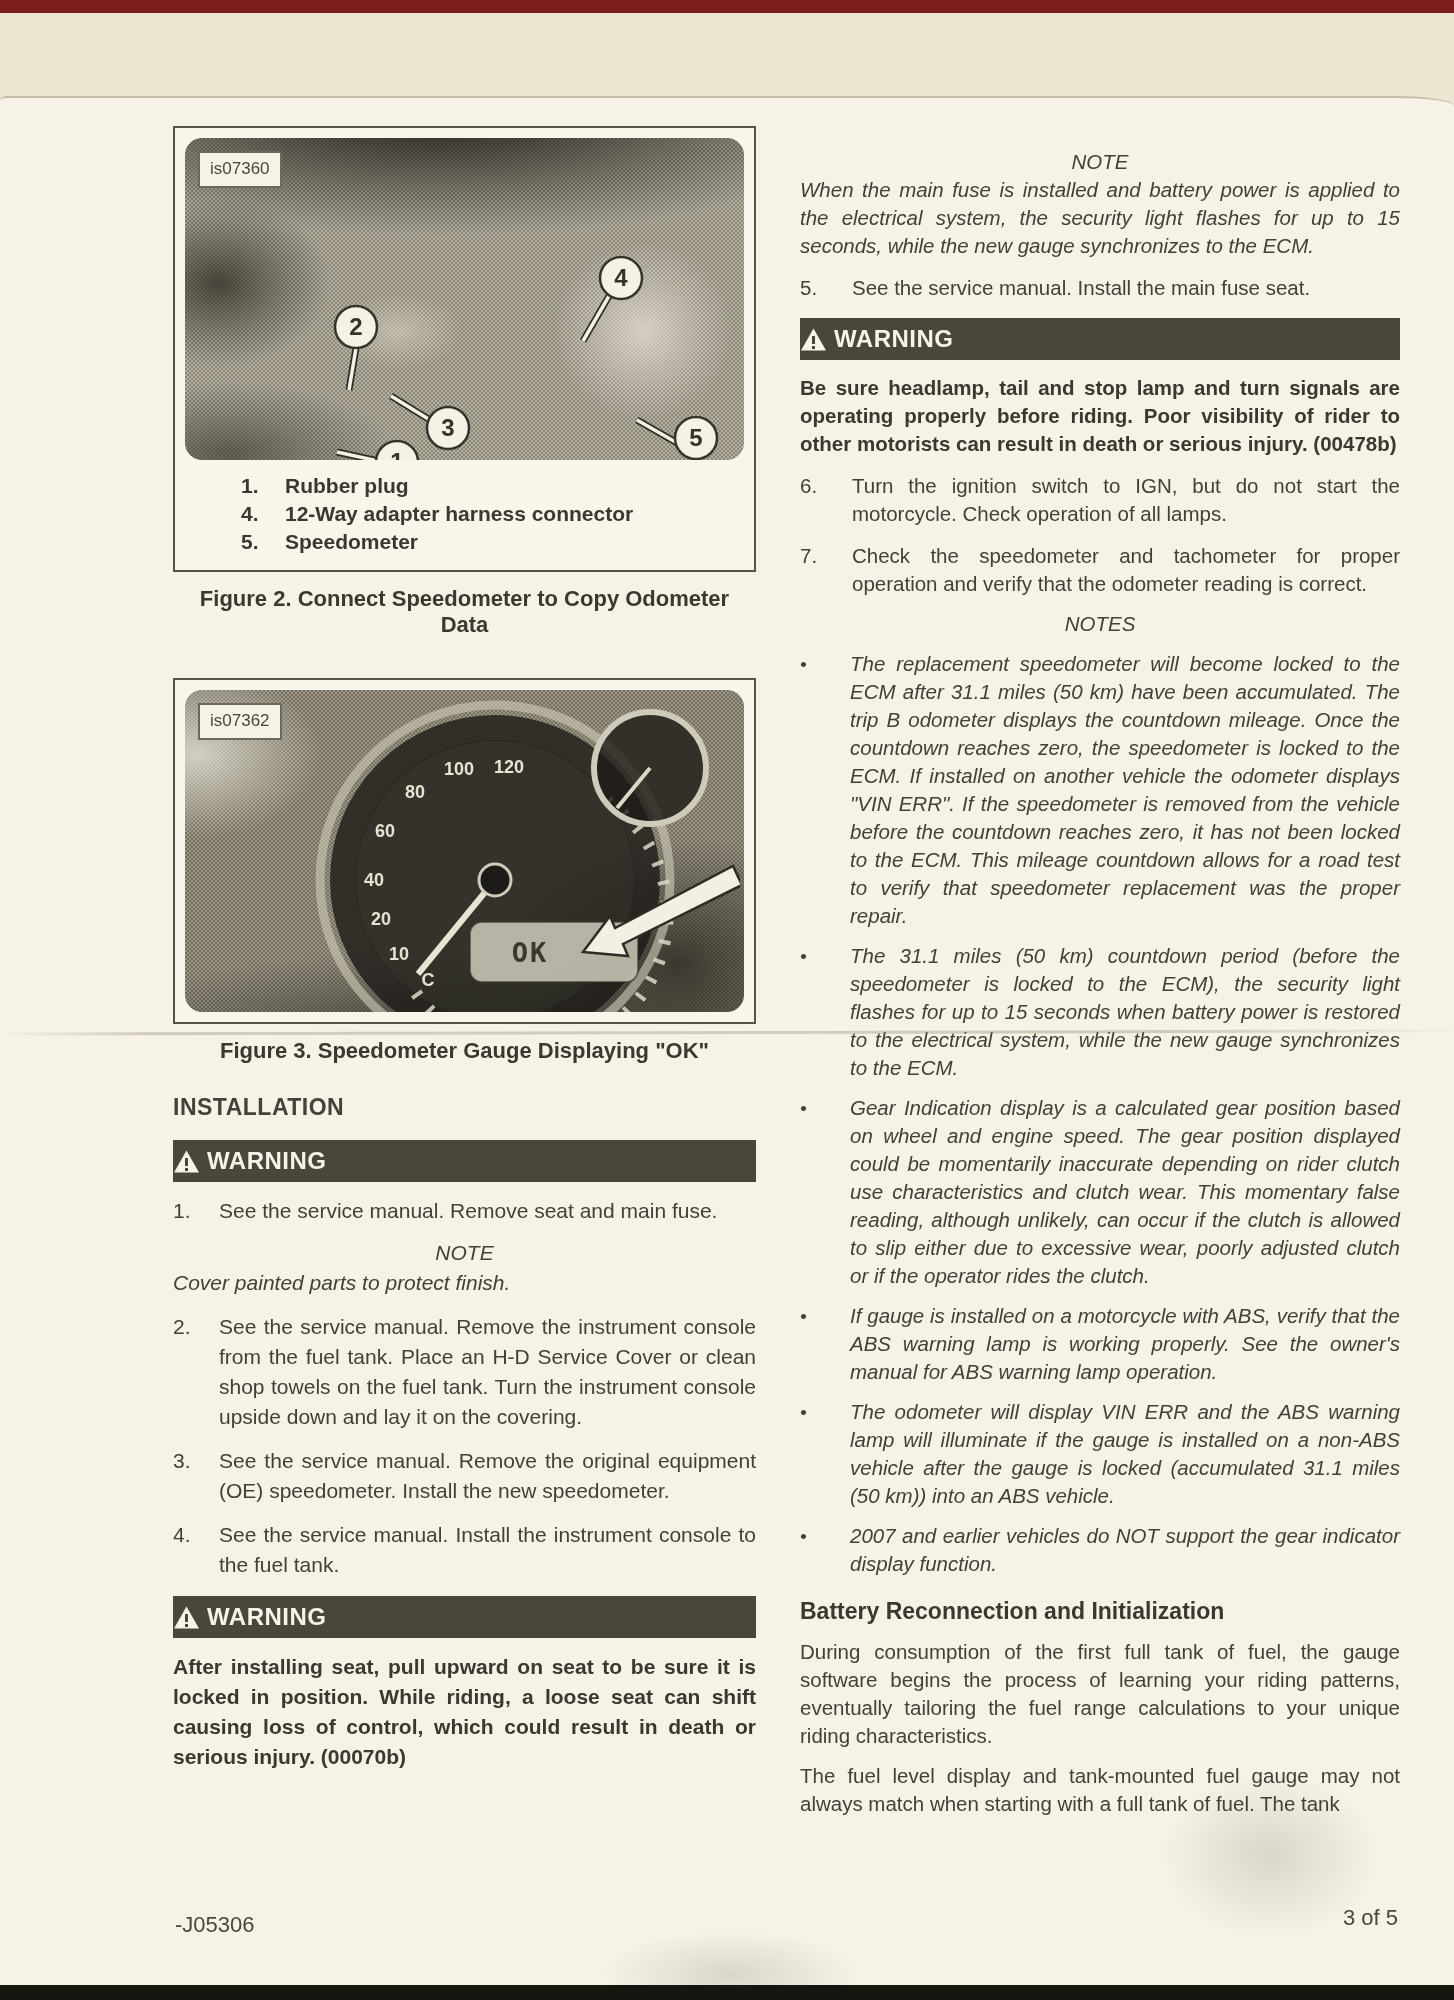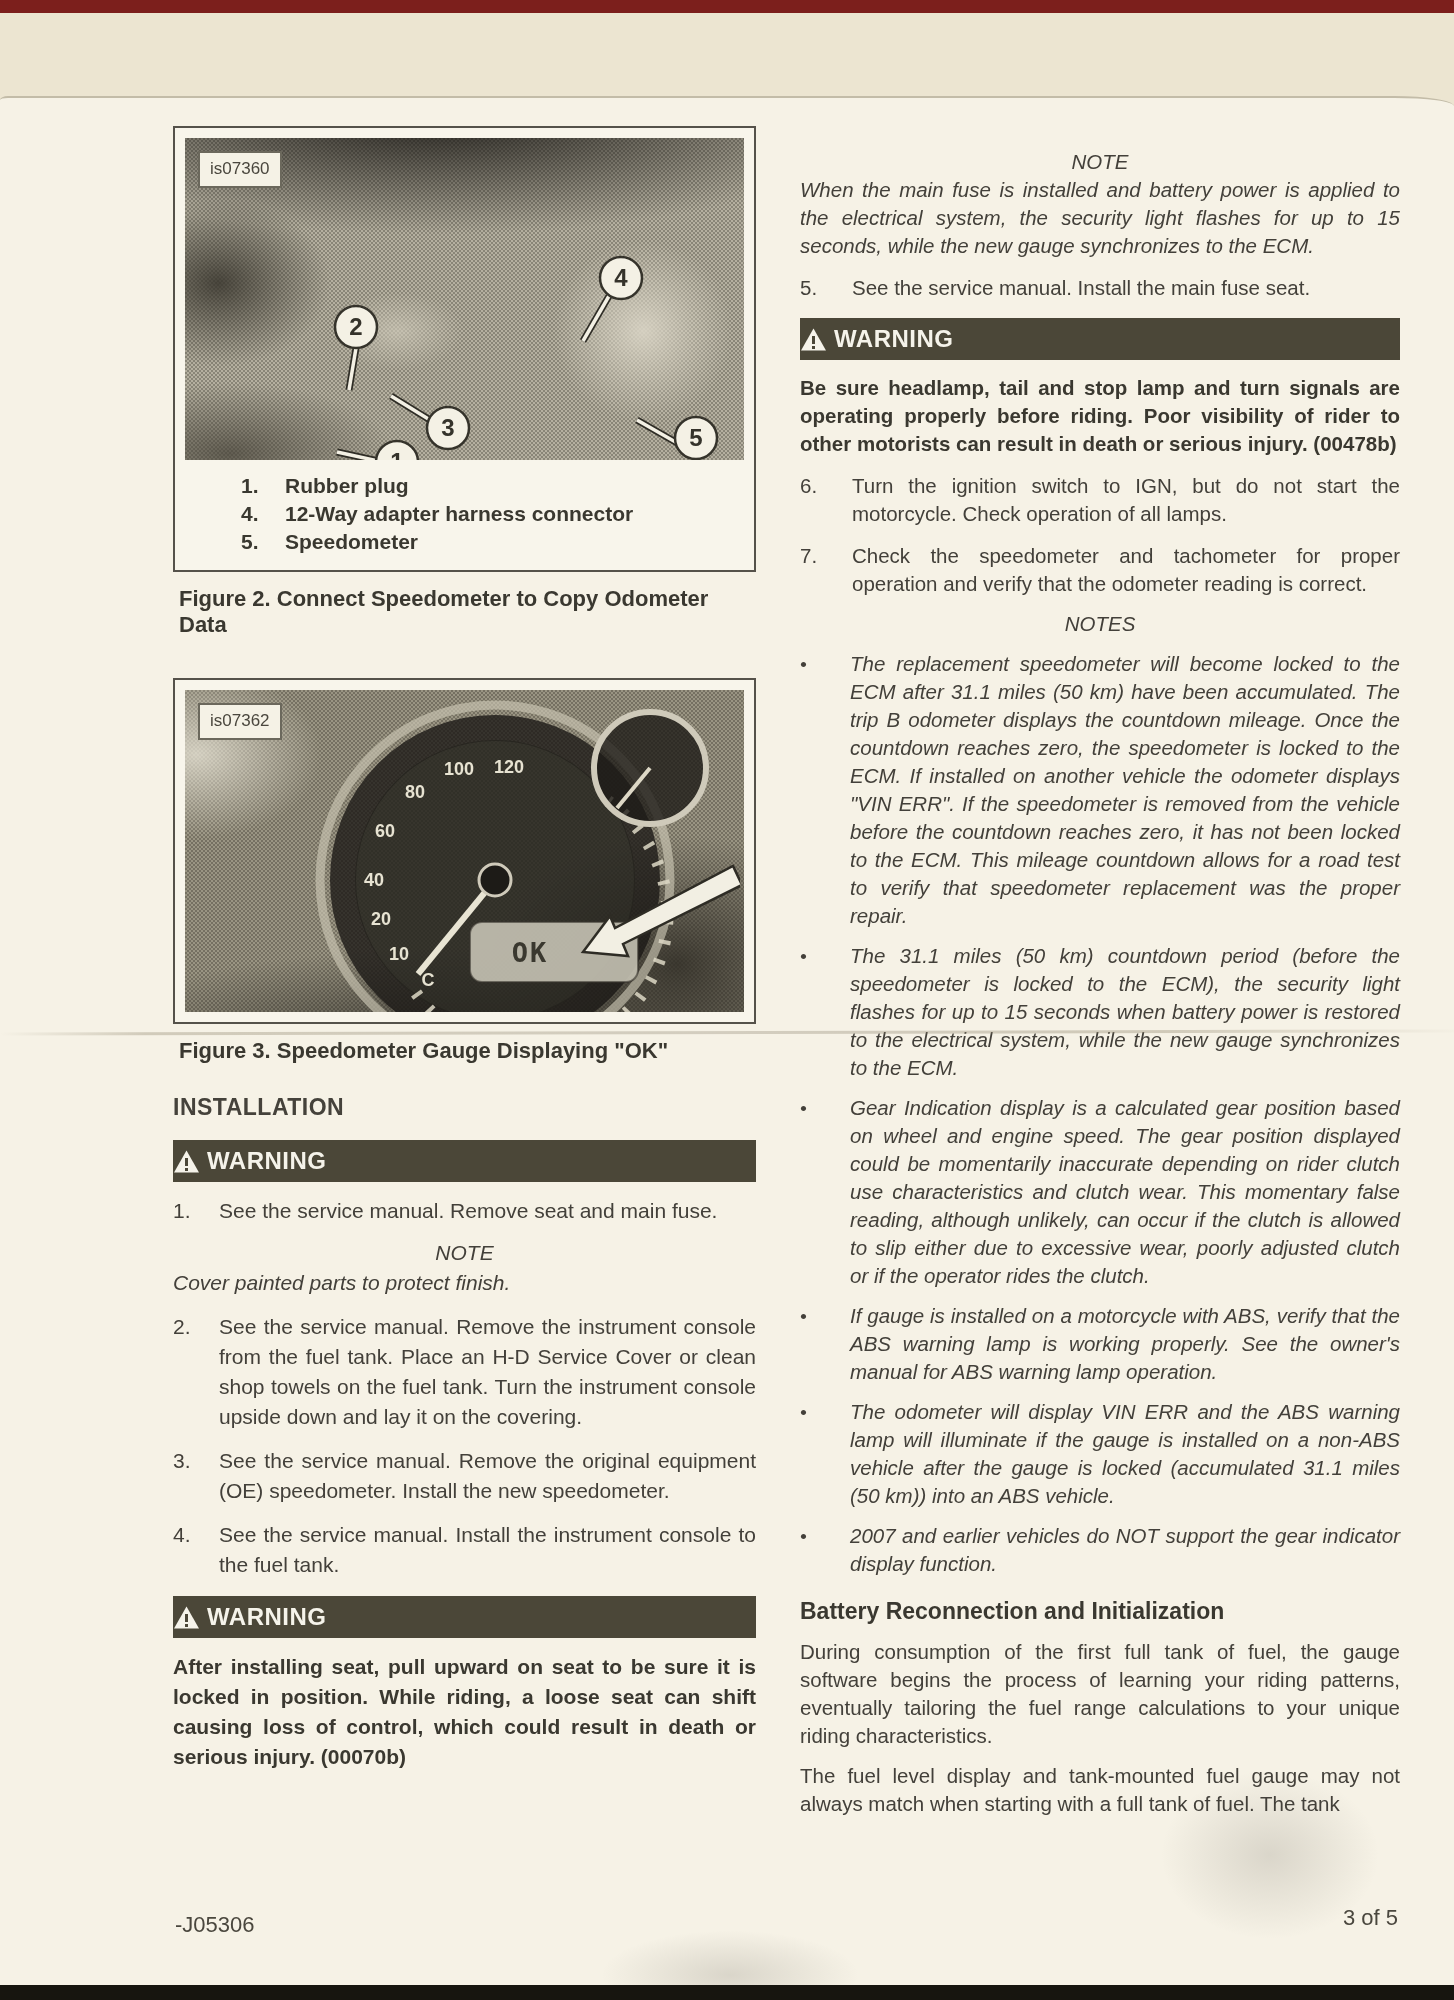--- a/index.html
+++ b/index.html
@@ -40,20 +40,21 @@
     background-image:
       radial-gradient(ellipse 620px 170px at 45% -8%, rgba(25,23,20,.95), rgba(25,23,20,0) 72%),
       radial-gradient(ellipse 160px 120px at 6% 45%, rgba(55,52,44,.85), rgba(55,52,44,0) 70%),
       radial-gradient(circle 125px at 82% 60%, rgba(218,213,198,.9), rgba(218,213,198,0) 72%),
       radial-gradient(ellipse 95px 55px at 38% 60%, rgba(205,200,184,.7), rgba(205,200,184,0) 70%),
       radial-gradient(ellipse 220px 95px at 8% 98%, rgba(70,66,56,.75), rgba(70,66,56,0) 75%),
       linear-gradient(45deg, rgba(85,81,70,.45) 25%, transparent 25%, transparent 75%, rgba(85,81,70,.45) 75%),
       linear-gradient(45deg, rgba(85,81,70,.45) 25%, transparent 25%, transparent 75%, rgba(85,81,70,.45) 75%);
     background-size:auto,auto,auto,auto,auto,4px 4px,4px 4px;
     background-position:0 0,0 0,0 0,0 0,0 0,0 0,2px 2px;
+    border-radius:17px;
   }
   .photo.gauge {
     background-color:#9a9583;
     background-image:
       radial-gradient(ellipse 260px 180px at 88% 85%, rgba(45,42,35,.85), rgba(45,42,35,0) 72%),
       radial-gradient(ellipse 180px 120px at 2% 20%, rgba(230,226,212,.8), rgba(230,226,212,0) 70%),
       radial-gradient(ellipse 500px 120px at 50% 110%, rgba(40,38,32,.8), rgba(40,38,32,0) 80%),
       linear-gradient(45deg, rgba(80,76,65,.5) 25%, transparent 25%, transparent 75%, rgba(80,76,65,.5) 75%),
       linear-gradient(45deg, rgba(80,76,65,.5) 25%, transparent 25%, transparent 75%, rgba(80,76,65,.5) 75%);
     background-size:auto,auto,auto,4px 4px,4px 4px;
@@ -61,21 +62,21 @@
   }
   .photo svg { position:absolute; inset:0; }
   .img-label {
     position:absolute; top:13px; left:13px; z-index:3;
     background:#f5f2e6; border:2px solid #6b685c;
     padding:1px 10px 2px; font-size:17px; color:#4a473e;
   }
   .legend { margin:12px 0 4px 56px; font-weight:bold; color:#3a3830;
     font-size:21px; line-height:28px; }
   .legend-row .lnum { display:inline-block; width:44px; }
-  .fig-caption { text-align:left; font-weight:bold; font-size:22px;
+  .fig-caption { text-align:center; font-weight:bold; font-size:22px;
     line-height:26px; margin:14px 6px 0; color:#3a3830; }
 
   h1.installation { font-size:23px; line-height:34px; margin:26px 0 0;
     font-weight:bold; letter-spacing:.5px; color:#45423b; }
 
   .warn-banner {
     margin-top:16px; height:42px; background:#4b4738;
     display:flex; align-items:center; justify-content:flex-start; gap:7px;
   }
   .warn-banner .wlabel { color:#f5f3ea; font-weight:bold; font-size:24px; letter-spacing:.5px; }

